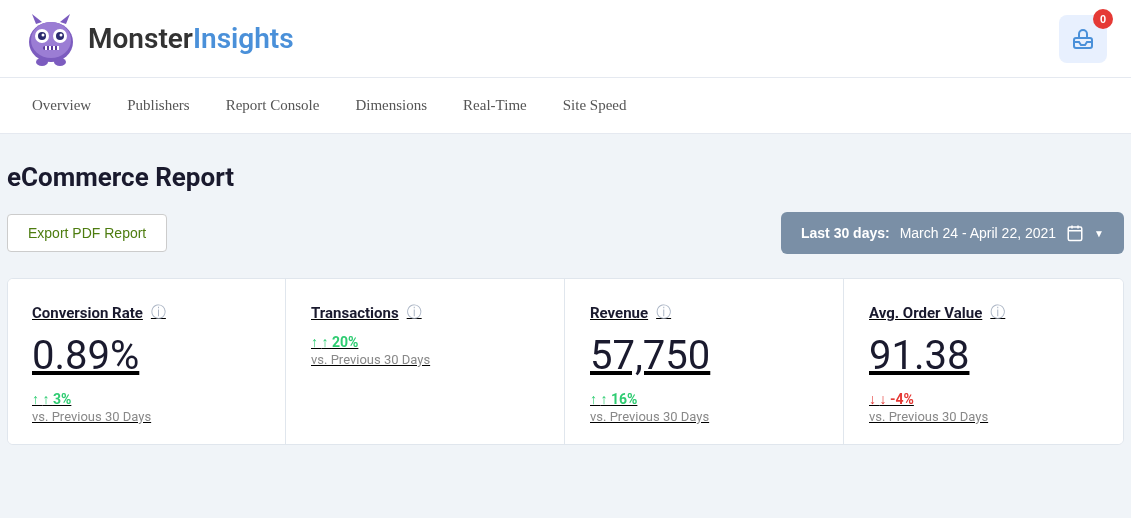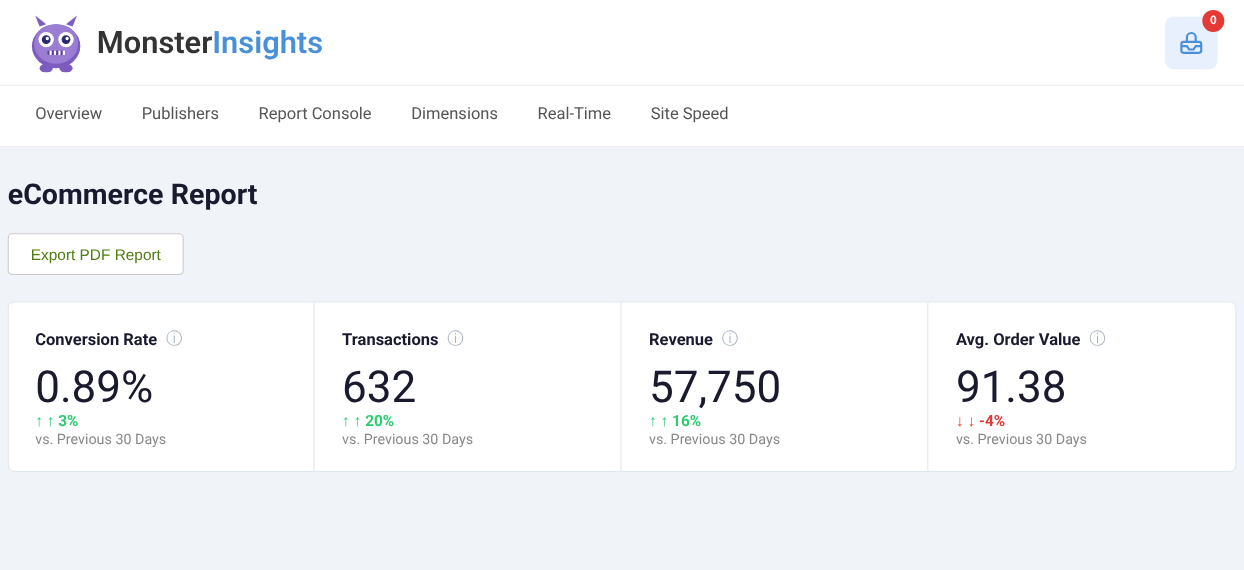--- a/index.html
+++ b/index.html
@@ -61,25 +61,26 @@
       font-weight: bold;
       display: flex;
       align-items: center;
       justify-content: center;
     }
 
     
     .nav {
       background: #fff;
       display: flex;
-      align-items: flex-start;
+      align-items: flex-end;
       padding: 0 16px;
       border-bottom: 1px solid #e5e9f0;
       height: 56px;
       gap: 4px;
+      font-family: Liberation Serif, serif;
     }
     .nav-item {
       padding: 16px 16px;
       font-size: 15px;
       color: #555;
       cursor: pointer;
       border-bottom: 3px solid transparent;
       text-decoration: none;
       white-space: nowrap;
     }
@@ -136,20 +137,21 @@
 
     
     .stats-grid {
       display: grid;
       grid-template-columns: repeat(4, 1fr);
       gap: 1px;
       background: #fff;
       border: 1px solid #e0e6ed;
       border-radius: 6px;
       overflow: hidden;
+      text-decoration: underline;
     }
 
     .stat-card {
       padding: 24px 24px 20px;
       border-right: 1px solid #e0e6ed;
       background: #fff;
     }
     .stat-card:last-child { border-right: none; }
 
     .stat-header {
@@ -166,21 +168,21 @@
     .info-icon {
       color: #aab4c4;
       font-size: 15px;
       cursor: pointer;
     }
 
     .stat-value {
       font-size: 40px;
       font-weight: 400;
       color: #1a1a2e;
-      margin-bottom: 0;
+      margin-bottom: 13px;
       line-height: 1.1;
     }
 
     .stat-change {
       font-size: 14px;
       font-weight: 700;
       margin-bottom: 2px;
     }
     .stat-change.positive { color: #2ecc71; }
     .stat-change.negative { color: #e53935; }
@@ -245,20 +247,31 @@
   <a class="nav-item">Dimensions</a>
   <a class="nav-item">Real-Time</a>
   <a class="nav-item">Site Speed</a>
 </nav>
 
 <div class="main">
   <h1 class="page-title">eCommerce Report</h1>
 
   <div class="toolbar">
     <button class="export-btn">Export PDF Report</button>
+    <button class="date-range-btn">
+      <span class="label">Last 30 days:</span>
+      <span class="range">March 24 - April 22, 2021</span>
+      <svg width="18" height="18" viewBox="0 0 24 24" fill="none">
+        <rect x="3" y="4" width="18" height="18" rx="2" stroke="white" stroke-width="2" fill="none"></rect>
+        <line x1="3" y1="9" x2="21" y2="9" stroke="white" stroke-width="2"></line>
+        <line x1="8" y1="2" x2="8" y2="6" stroke="white" stroke-width="2"></line>
+        <line x1="16" y1="2" x2="16" y2="6" stroke="white" stroke-width="2"></line>
+      </svg>
+      <span style="font-size:10px;">▼</span>
+    </button>
   </div>
 
   <div class="stats-grid">
 
     <div class="stat-card">
       <div class="stat-header">
         <span class="stat-title">Conversion Rate</span>
         <span class="info-icon">ⓘ</span>
       </div>
       <div class="stat-value">0.89%</div>
@@ -266,21 +279,20 @@
         <span class="arrow-up">↑ </span><span>3%</span>
       </div>
       <div class="stat-compare">vs. Previous 30 Days</div>
     </div>
 
     <div class="stat-card">
       <div class="stat-header">
         <span class="stat-title">Transactions</span>
         <span class="info-icon">ⓘ</span>
       </div>
-      <div class="stat-value">632</div>
       <div class="stat-change positive">
         <span class="arrow-up">↑ </span><span>20%</span>
       </div>
       <div class="stat-compare">vs. Previous 30 Days</div>
     </div>
 
     <div class="stat-card">
       <div class="stat-header">
         <span class="stat-title">Revenue</span>
         <span class="info-icon">ⓘ</span>

